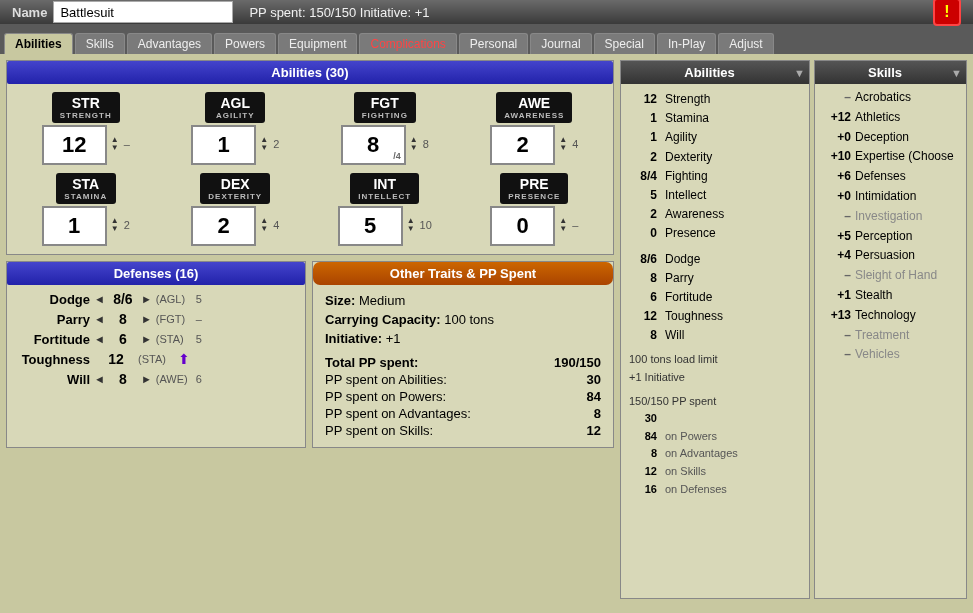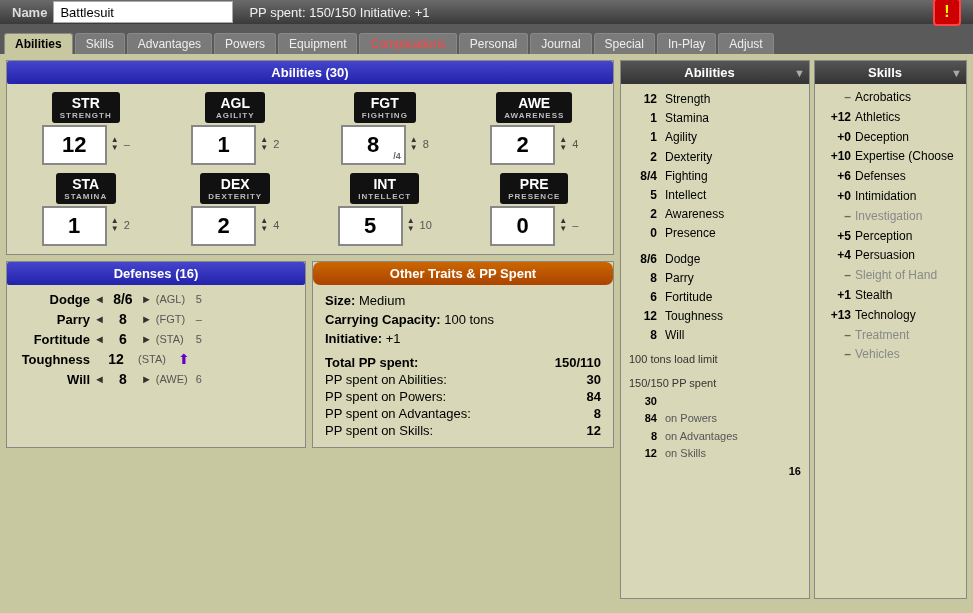--- a/index.html
+++ b/index.html
@@ -552,21 +552,21 @@
           </div>
           <div class="trait-line">
             <span class="trait-bold">Carrying Capacity: </span> 100 tons
           </div>
           <div class="trait-line">
             <span class="trait-bold">Initiative: </span> +1
           </div>
           <div class="pp-table">
             <div class="pp-row pp-row-total">
               <span>Total PP spent:</span>
-              <span class="pp-value">150/110</span>
+              <span class="pp-value">190/150</span>
             </div>
             <div class="pp-row">
               <span>PP spent on Abilities:</span>
               <span class="pp-value">30</span>
             </div>
             <div class="pp-row">
               <span>PP spent on Powers:</span>
               <span class="pp-value">84</span>
             </div>
             <div class="pp-row">
@@ -640,39 +640,41 @@
         <div class="info-row">
             <span class="info-val">12</span>
             <span class="info-label">Toughness</span>
           </div>
         <div class="info-row">
             <span class="info-val">8</span>
             <span class="info-label">Will</span>
           </div>
         <div style="height:6px;"></div>
         <div style="font-size:11px; color:#333;">100 tons load limit</div>
+        <div style="font-size:11px; color:#333;">+1 Initiative</div>
         <div style="height:6px;"></div>
         <div style="font-size:11px; color:#333;">150/150 PP spent</div>
         <div class="info-row" style="font-size:11px;">
             <span class="info-val" style="font-size:11px;">30</span>
           </div>
         <div class="info-row" style="font-size:11px;">
             <span class="info-val" style="font-size:11px;">84</span>
             <span class="info-label" style="color:#555;">on Powers</span>
           </div>
         <div class="info-row" style="font-size:11px;">
             <span class="info-val" style="font-size:11px;">8</span>
             <span class="info-label" style="color:#555;">on Advantages</span>
           </div>
         <div class="info-row" style="font-size:11px;">
             <span class="info-val" style="font-size:11px;">12</span>
             <span class="info-label" style="color:#555;">on Skills</span>
           </div>
         <div class="info-row" style="font-size:11px;justify-content:flex-end;">
             <span class="info-val" style="font-size:11px;">16</span>
+            <span class="info-label" style="color:#555;">on Defenses</span>
           </div>
       </div>
     </div>
 
     <div class="skills-panel">
       <div class="panel-header">
         <span class="panel-header-title">Skills</span>
         <span class="panel-chevron">▼</span>
       </div>
       <div class="skills-content">

